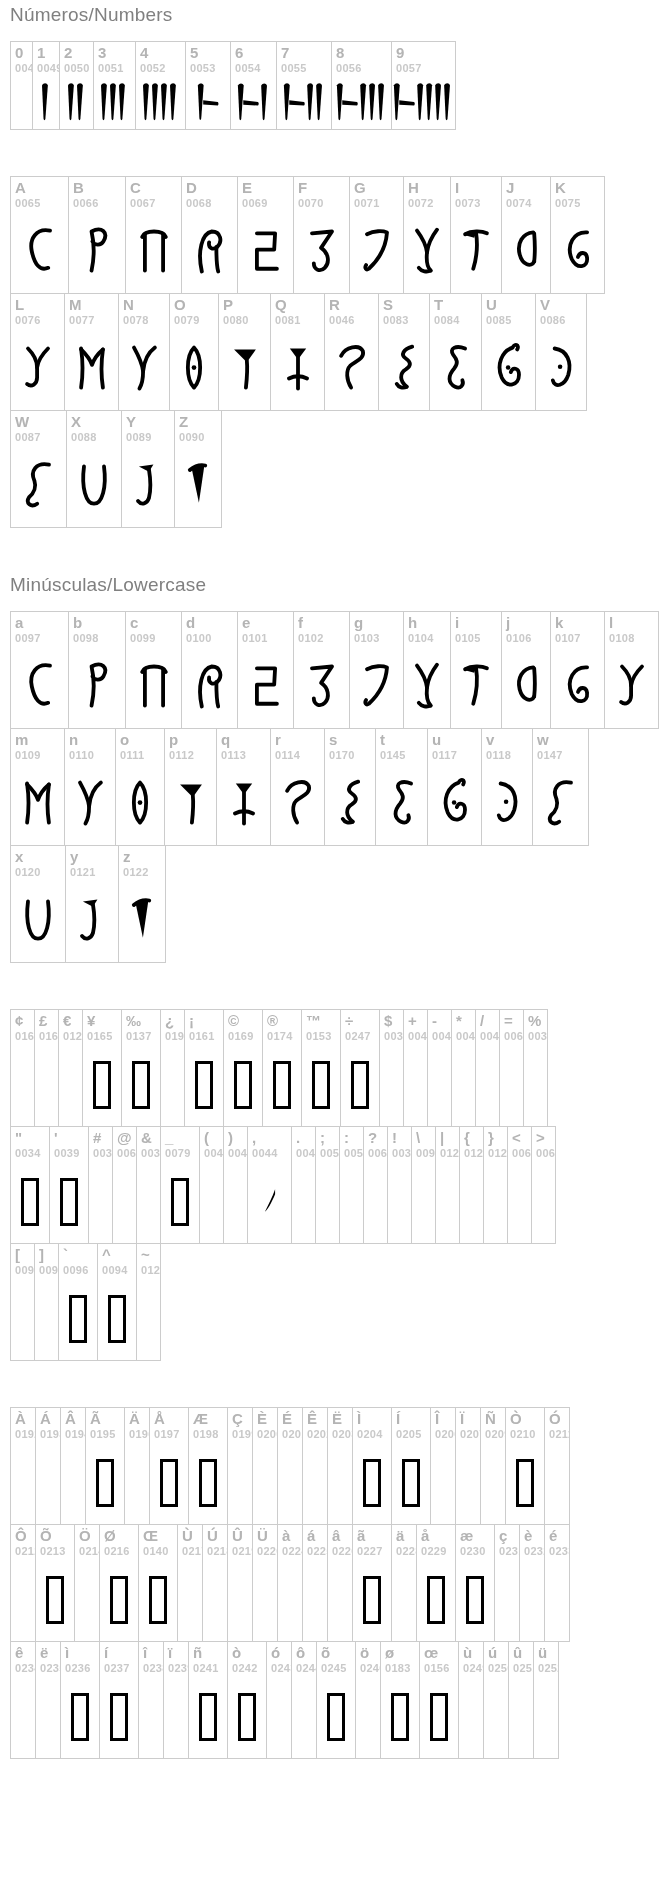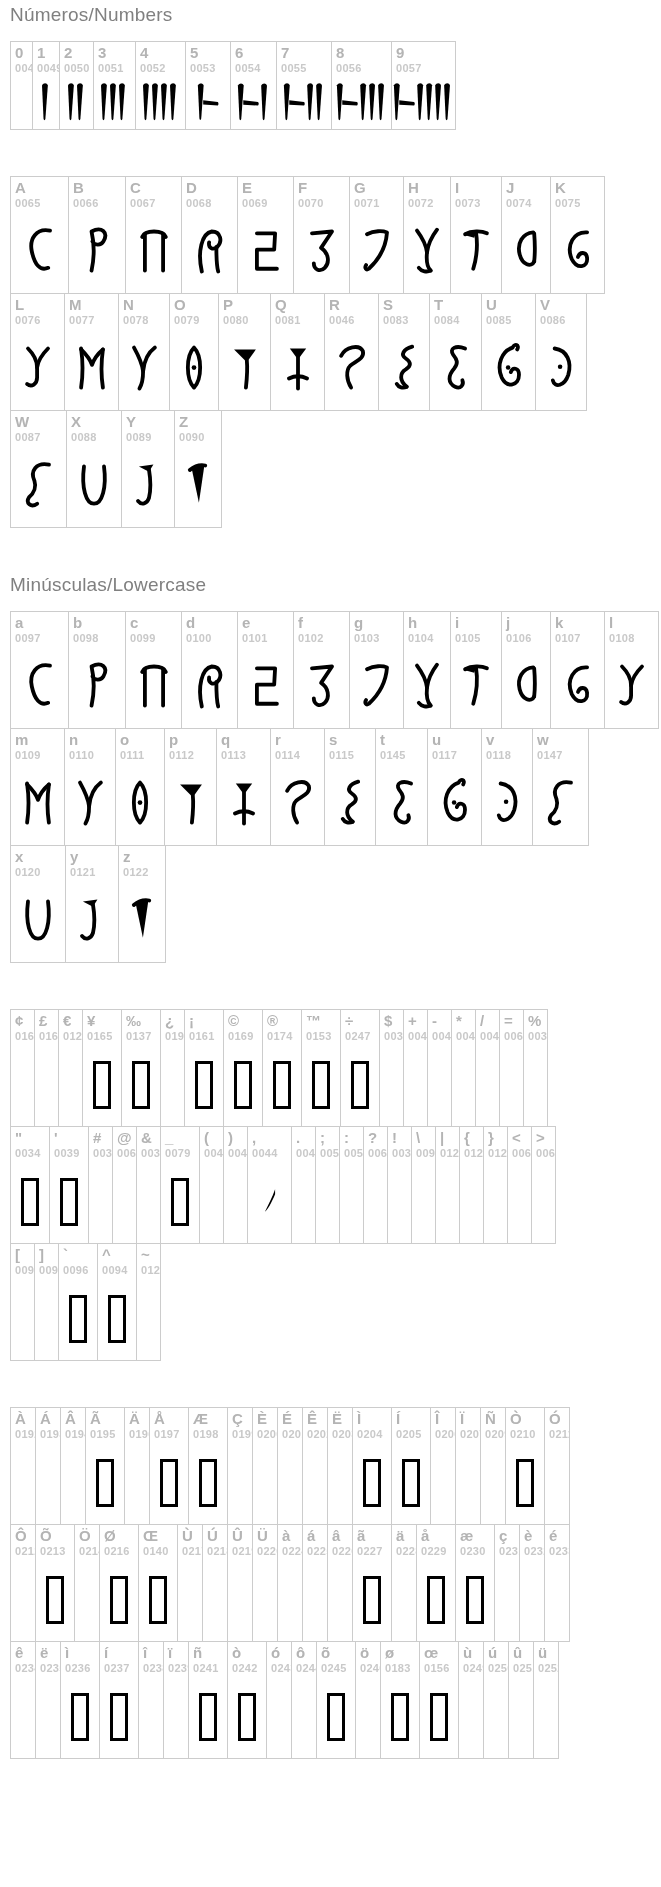--- a/index.html
+++ b/index.html
@@ -579,21 +579,21 @@
           <div class="ch">r</div>
           <div class="cd">0114</div>
           <div class="glyph">
             <svg viewBox="0 0 44 60" width="40" height="55">
               <path d="M10,16 C15,6 30,3 34,11 C36,19 26,22 20,27 C15,32 16,43 21,51" fill="none" stroke="#000" stroke-width="4.2" stroke-linecap="round" stroke-linejoin="round"></path>
             </svg>
           </div>
         </div>
         <div class="cell" style="width: 52px;">
           <div class="ch">s</div>
-          <div class="cd">0115</div>
+          <div class="cd">0170</div>
           <div class="glyph">
             <svg viewBox="0 0 44 60" width="40" height="55">
               <path d="M31,6 C21,9 18,15 24,19 C30,23 30,27 24,31 C17,35 17,44 25,50" fill="none" stroke="#000" stroke-width="4.2" stroke-linecap="round" stroke-linejoin="round"></path>
               <path d="M25,50 C21,52 16,51 14,47" fill="none" stroke="#000" stroke-width="4.2" stroke-linecap="round" stroke-linejoin="round"></path>
             </svg>
           </div>
         </div>
         <div class="cell" style="width: 53px;">
           <div class="ch">t</div>
           <div class="cd">0145</div>

